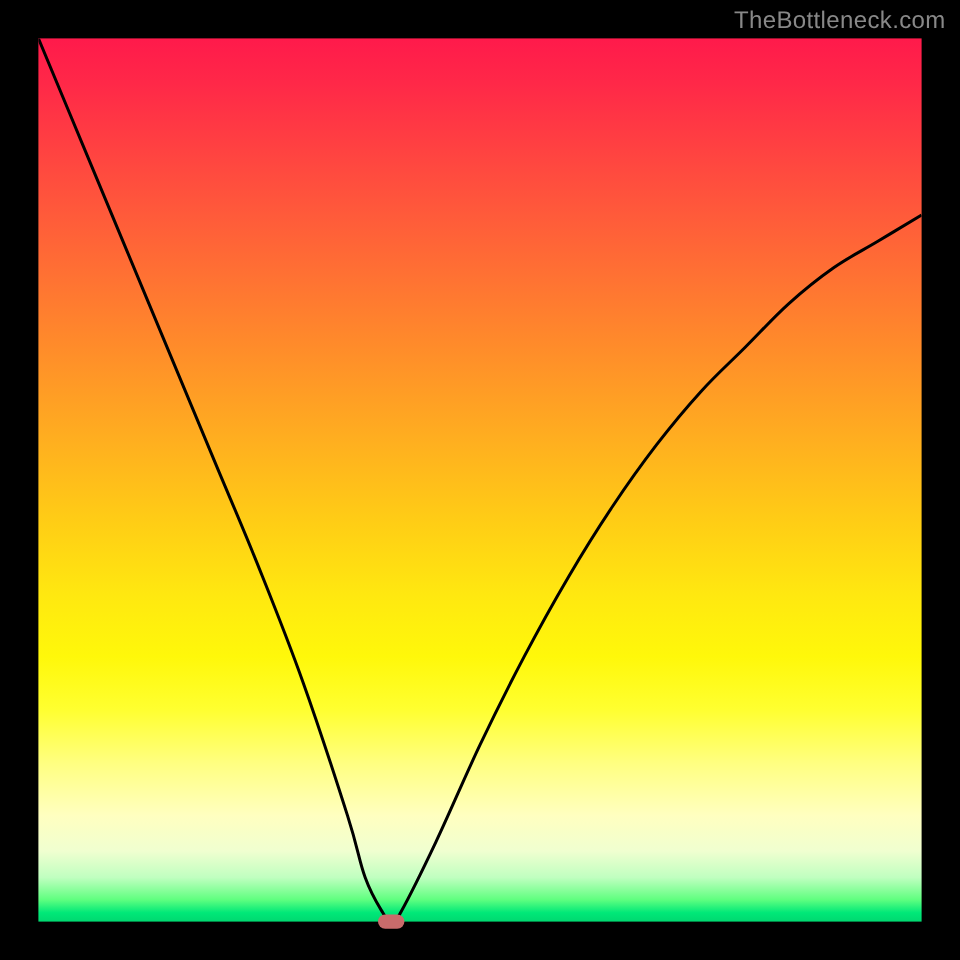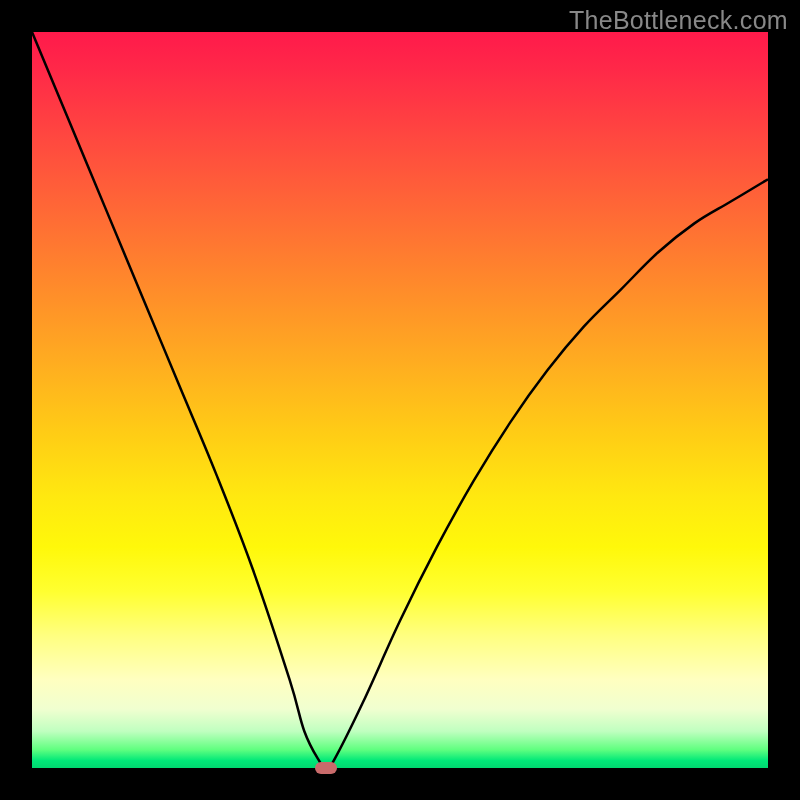--- a/index.html
+++ b/index.html
@@ -8,21 +8,21 @@
     height: 800px;
     background: #000;
     position: relative;
     font-family: Arial, sans-serif;
   }
   .watermark {
     position: absolute;
     top: 6px;
     right: 12px;
     color: #888;
-    font-size: 25px;
+    font-size: 20px;
     z-index: 10;
     letter-spacing: 0.3px;
   }
   .plot-area {
     position: absolute;
     left: 32px;
     top: 32px;
     width: 736px;
     height: 736px;
     background: linear-gradient(to bottom,

